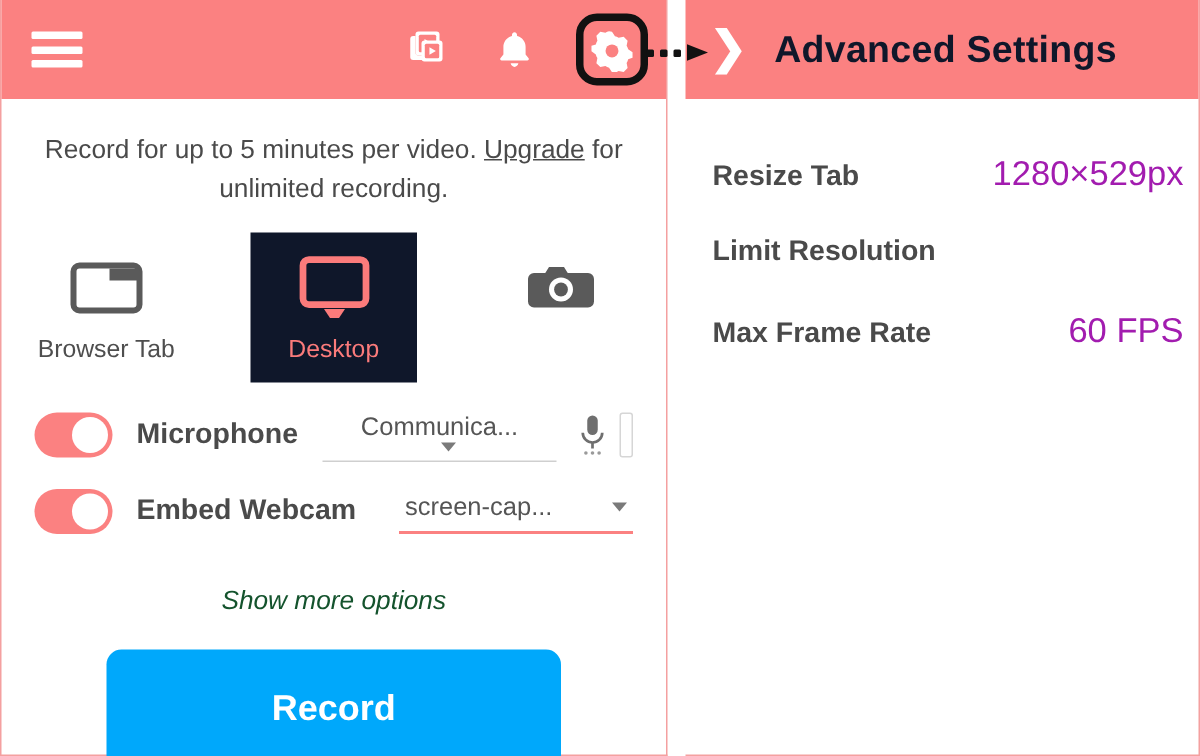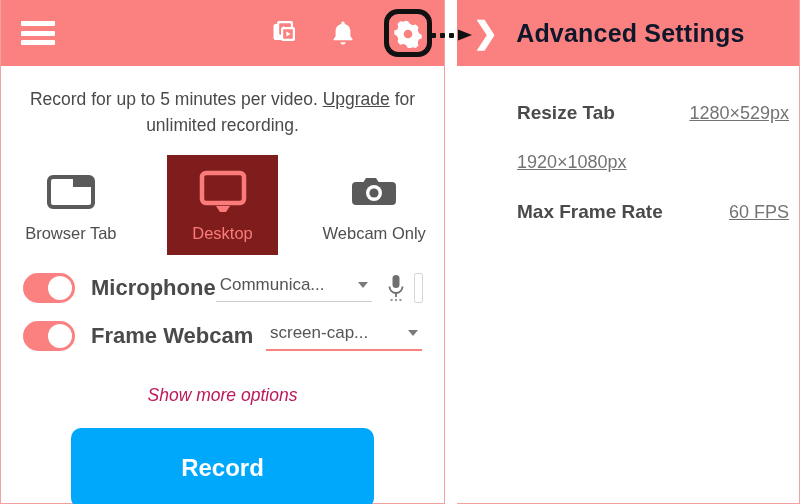--- a/index.html
+++ b/index.html
@@ -131,21 +131,21 @@
   }
   .mode {
     flex: 1;
     display: flex;
     flex-direction: column;
     align-items: center;
     justify-content: flex-start;
     padding: 14px 0 12px 0;
     cursor: pointer;
   }
-  .mode.selected { background: #7f1d1d; }
+  .mode.selected { background: #0f172a; }
   .mode .glyph {
     height: 46px;
     display: flex;
     align-items: center;
     justify-content: center;
   }
   .mode .mlabel {
     margin-top: 9px;
     font-size: 16.5px;
     color: #4e4e4e;
@@ -174,21 +174,21 @@
     position: absolute;
     top: 3px;
     right: 3px;
     width: 24px;
     height: 24px;
     border-radius: 50%;
     background: #ffffff;
   }
   .opt-label {
     margin-left: 16px;
-    font-size: 22px;
+    font-size: 19px;
     font-weight: bold;
     color: #4a4a4a;
     white-space: nowrap;
   }
   .sel-wrap {
     margin-left: auto;
     display: flex;
     align-items: center;
   }
   .select {
@@ -206,21 +206,21 @@
     white-space: nowrap;
     overflow: hidden;
   }
   .select .caret {
     width: 0; height: 0;
     border-left: 5px solid transparent;
     border-right: 5px solid transparent;
     border-top: 6px solid #7a7a7a;
     margin-left: 12px;
   }
-  .select.underline-gray { border-bottom: 1.5px solid #cfcfcf; }
+  .select.underline-gray { border-bottom: 1.5px solid #cfcfcf; flex-direction: column; }
   .select.underline-pink { border-bottom: 2px solid #fb8181; }
 
   .mic-extra {
     display: flex;
     align-items: center;
     margin-left: 14px;
     gap: 8px;
   }
   .level-meter {
     width: 9px;
@@ -228,21 +228,21 @@
     border: 1.5px solid #d6d6d6;
     border-radius: 2px;
     box-sizing: border-box;
     background: #ffffff;
   }
 
   .show-more {
     text-align: center;
     font-style: italic;
     font-size: 17.5px;
-    color: #be185d;
+    color: #14532d;
     margin-top: 34px;
     cursor: pointer;
   }
   .record-wrap {
     padding: 0 56px;
     margin-top: 22px;
     margin-bottom: 22px;
   }
   .record-btn {
     width: 100%;
@@ -299,34 +299,32 @@
     flex: 1;
     padding: 22px 10px 0 18px;
     box-sizing: border-box;
   }
   .set-row {
     display: flex;
     align-items: baseline;
     justify-content: space-between;
     padding: 14px 0;
     cursor: pointer;
-    margin-left: 42px;
   }
   .set-key {
     font-size: 19px;
     font-weight: bold;
     color: #4a4a4a;
     white-space: nowrap;
   }
   .set-val {
-    font-size: 18px;
-    color: #737373;
+    font-size: 23px;
+    color: #a21caf;
     white-space: nowrap;
     text-align: right;
-    text-decoration: underline;
   }
 </style>
 </head>
 <body>
 
 <div id="app">
 
   <div class="left-panel">
 
     <div class="left-header">
@@ -408,21 +406,20 @@
         </div>
 
         <div class="mode">
           <span class="glyph">
             <svg width="50" height="40" viewBox="0 0 50 40" aria-hidden="true">
               <path d="M17 6h10l2.5 4H43a4 4 0 0 1 4 4v15a4 4 0 0 1-4 4H7a4 4 0 0 1-4-4V14a4 4 0 0 1 4-4h7.5z" fill="#5a5a5a"></path>
               <circle cx="25" cy="21" r="8" fill="#ffffff"></circle>
               <circle cx="25" cy="21" r="4.6" fill="#5a5a5a"></circle>
             </svg>
           </span>
-          <span class="mlabel">Webcam Only</span>
         </div>
       </div>
 
       <div class="opt-row">
         <div class="toggle">
           <span class="knob"></span>
         </div>
         <span class="opt-label">Microphone</span>
         <div class="sel-wrap">
           <div class="select underline-gray">
@@ -440,21 +437,21 @@
             </svg>
             <span class="level-meter"></span>
           </div>
         </div>
       </div>
 
       <div class="opt-row">
         <div class="toggle">
           <span class="knob"></span>
         </div>
-        <span class="opt-label">Frame Webcam</span>
+        <span class="opt-label">Embed Webcam</span>
         <div class="sel-wrap">
           <div class="select underline-pink">
             <span class="stext">screen-cap...</span>
             <span class="caret"></span>
           </div>
         </div>
       </div>
 
       <div class="show-more">Show more options</div>
 
@@ -474,21 +471,21 @@
     </div>
 
     <div class="settings-list">
 
       <div class="set-row">
         <span class="set-key">Resize Tab</span>
         <span class="set-val">1280×529px</span>
       </div>
 
       <div class="set-row">
-        <span class="set-val">1920×1080px</span>
+        <span class="set-key">Limit Resolution</span>
       </div>
 
       <div class="set-row">
         <span class="set-key">Max Frame Rate</span>
         <span class="set-val">60 FPS</span>
       </div>
 
     </div>
   </div>
 </div>

